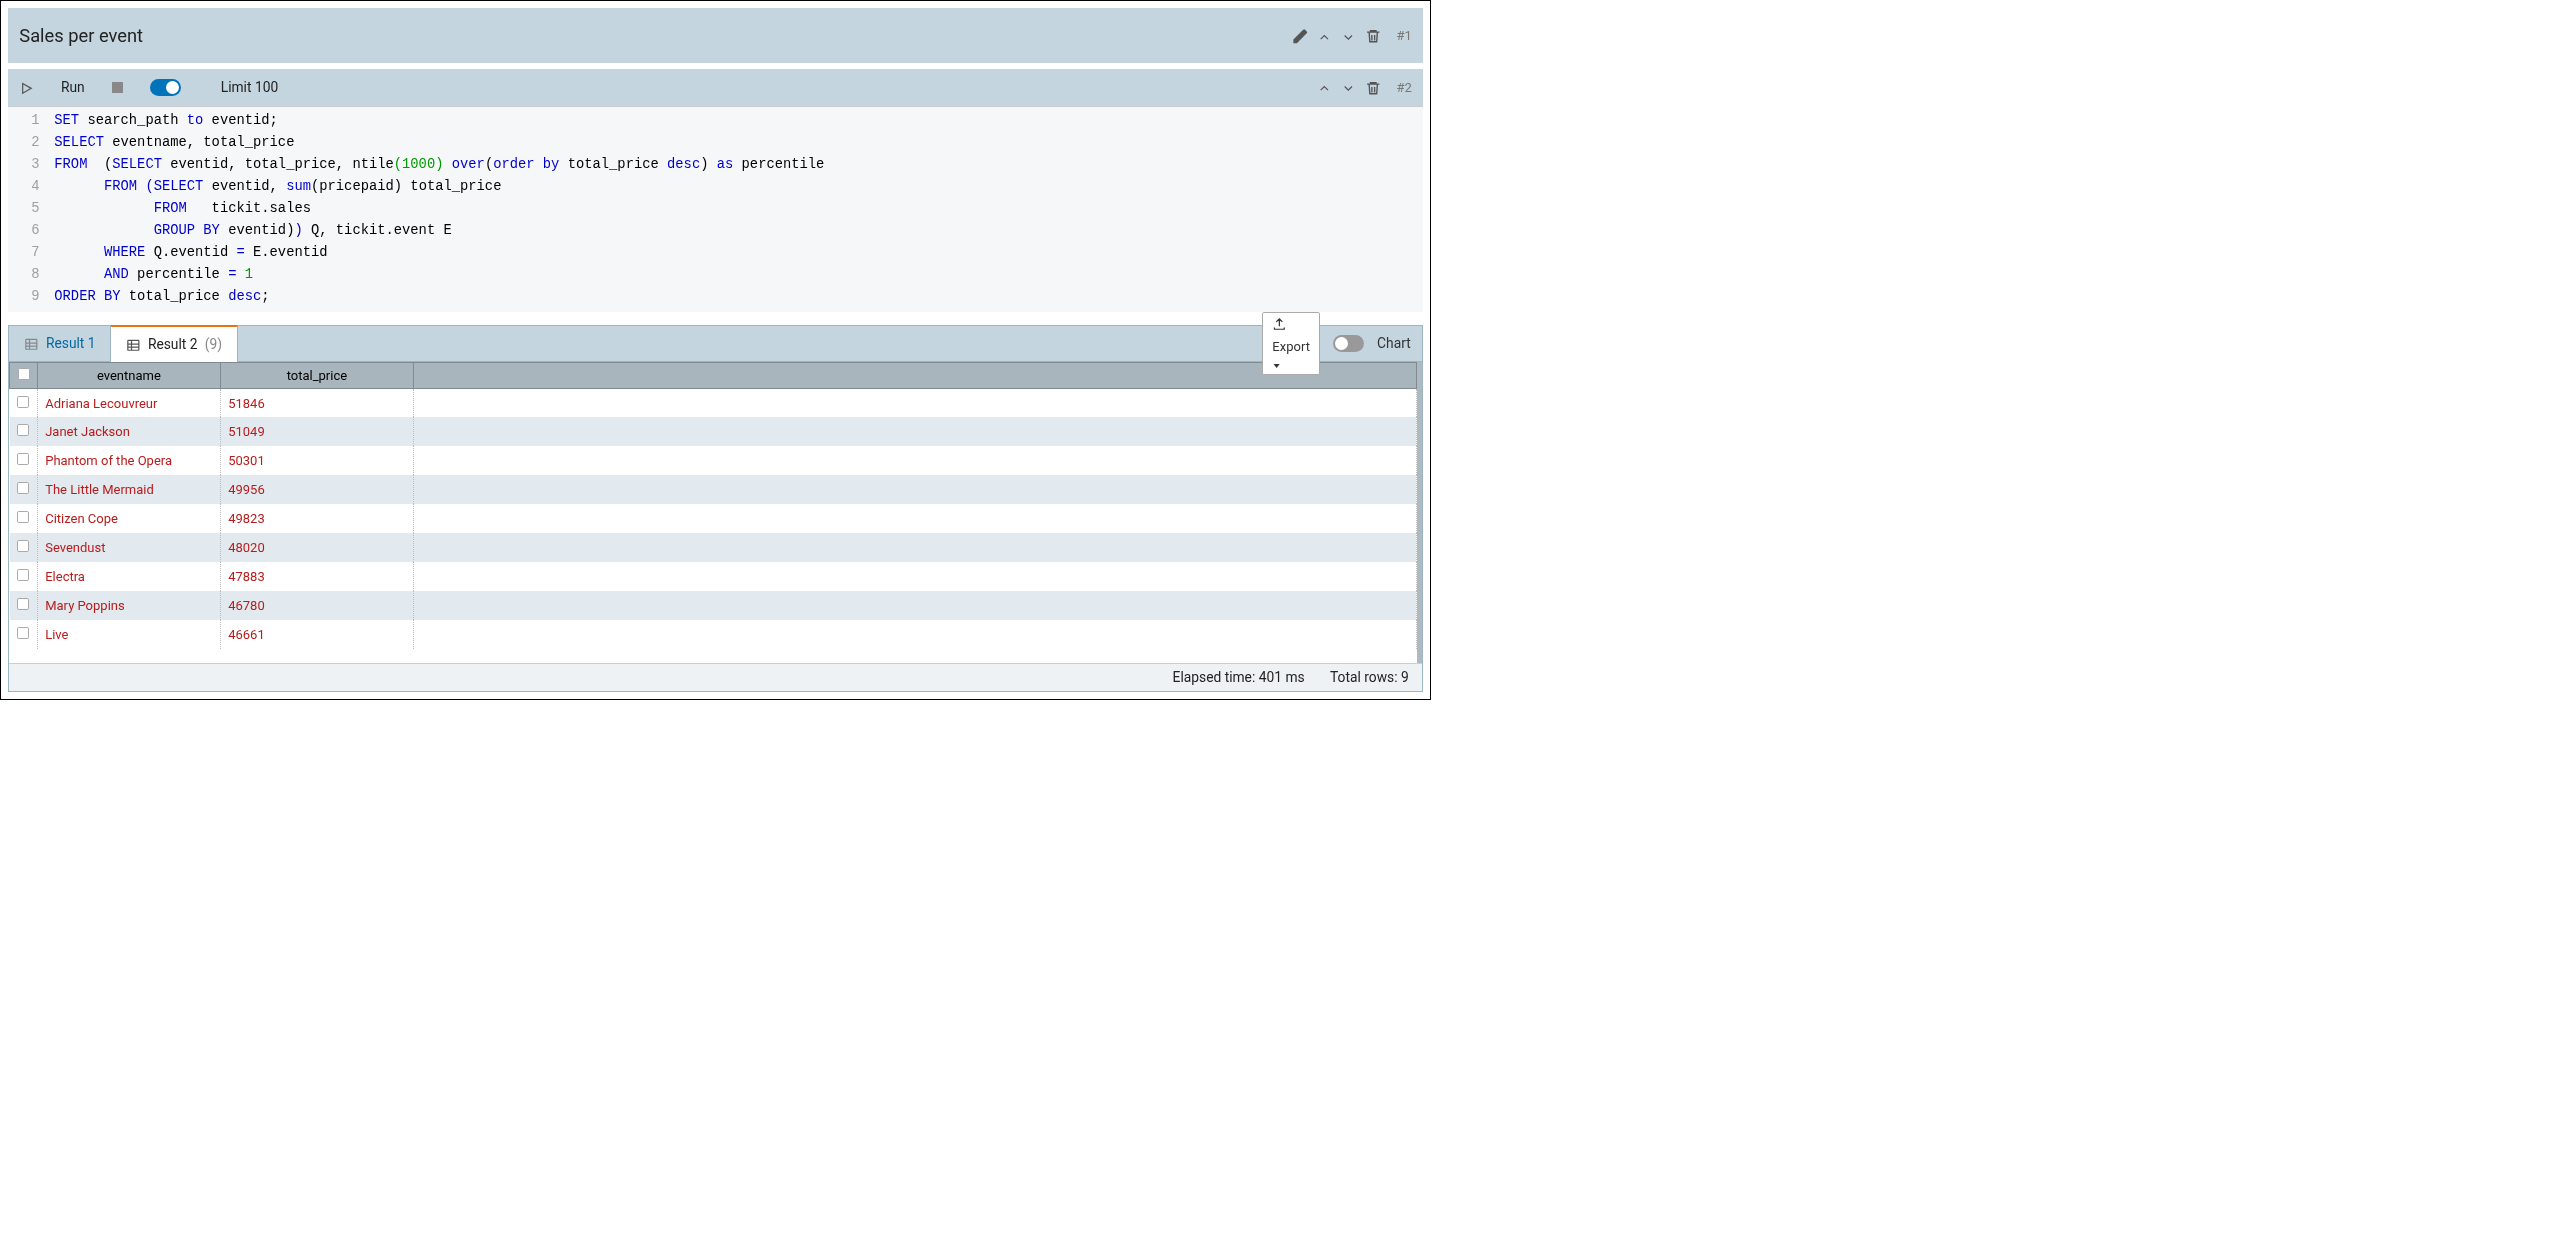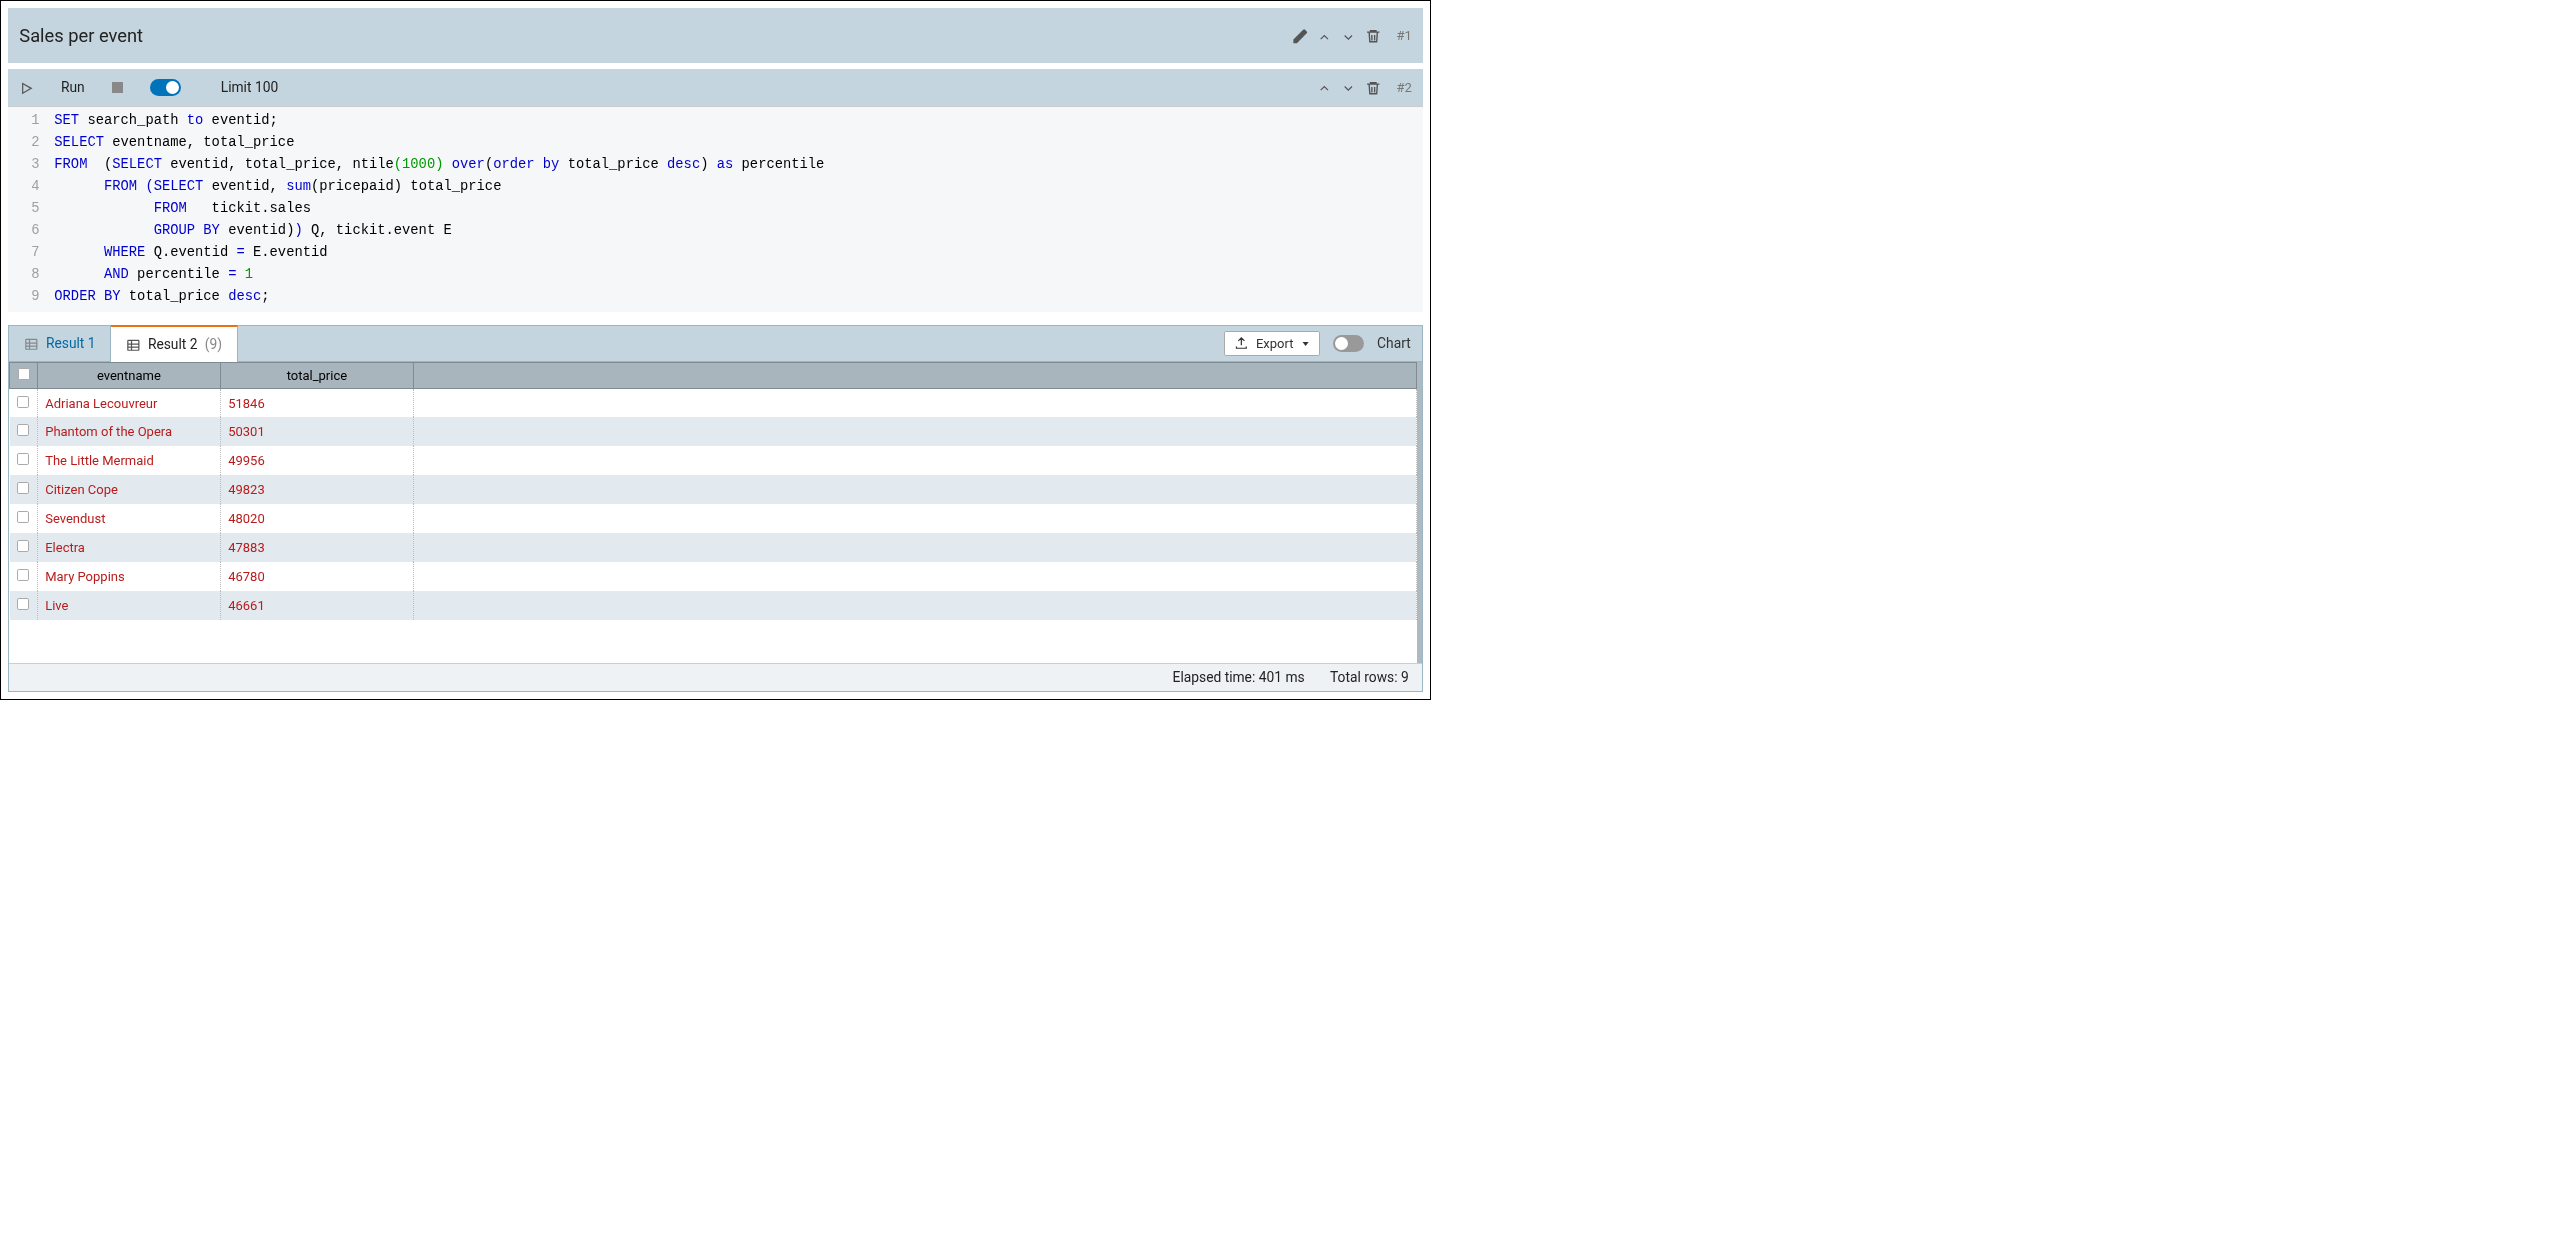--- a/index.html
+++ b/index.html
@@ -34,21 +34,21 @@
 
 .results-panel { display: flex; flex-direction: column; flex: 1; margin-top: 7.3px; border: 0.9px solid #9db6c3; border-top: none; }
 .tabs-row { display: flex; align-items: stretch; background: #c5d5df; height: 37px; border-top: 0.9px solid #9db6c3; border-bottom: 0.9px solid #9db6c3; position: relative; }
 .tab { display: flex; align-items: center; padding: 0 14.7px; gap: 7.3px; color: #0369a1; cursor: pointer; font-size: 13.8px; }
 .tab .table-icon { color: #888; }
 .tab.active { background: #fff; color: #222; border-top: 2.8px solid #ec7211; border-right: 0.9px solid #9db6c3; margin-top:-0.9px; margin-bottom:-0.9px; }
 .tab.active .table-icon { color: #555; }
 .tab.inactive { border-right: 0.9px solid #9db6c3; }
 .tab .count { color: #888; }
 .tabs-right { margin-left: auto; display: flex; align-items: center; gap: 13px; padding-right: 11px; }
-.export-btn { background: #fff; border: 0.9px solid #aaa; border-radius: 1.8px; padding: 3.7px 9.2px; display: flex; align-items: center; gap: 7.3px; font-size: 13px; cursor: pointer; color:#333; }
+.export-btn { background: #fff; border: 0.9px solid #aaa; border-radius: 1.8px; padding: 3.7px 9.2px; display: flex; align-items: flex-start; gap: 7.3px; font-size: 13px; cursor: pointer; color:#333;flex-direction:column; }
 .chart-label { color: #333; font-size: 13.8px; }
 
 .grid-wrap { flex: 1; overflow: hidden; border-right: 5.5px solid #aeb9c0; }
 .grid { width: 100%; border-collapse: collapse; font-size: 13px; }
 .grid thead th { background: #a9b5bc; text-align: center; font-weight: 400; padding: 3.7px 7.3px; border: 0.9px solid #7f8b92; color: #000; height:26px; }
 .grid thead th.chk { width: 26px; text-align:center; }
 .grid thead th.col1 { width: 183px; }
 .grid thead th.col2 { width: 193px; border-right: 0.9px solid #7f8b92; }
 .grid thead th.filler { background: #a9b5bc; border-left:0.9px solid #7f8b92; }
 .grid tbody td { padding: 3.7px 7.3px; border-right: 0.9px dotted #bbb; height:29px; color:#b91c1c; }
@@ -216,20 +216,26 @@
           </thead>
         <tbody id="grid-body">
             <tr>
               <td class="chk"><span class="chkbox"></span></td>
               <td style="width: 183px;">Adriana Lecouvreur</td>
               <td style="width: 193px;">51846</td>
               <td></td>
             </tr>
             <tr>
               <td class="chk"><span class="chkbox"></span></td>
+              <td style="width: 183px;">Janet Jackson</td>
+              <td style="width: 193px;">51049</td>
+              <td></td>
+            </tr>
+            <tr>
+              <td class="chk"><span class="chkbox"></span></td>
               <td style="width: 183px;">Phantom of the Opera</td>
               <td style="width: 193px;">50301</td>
               <td></td>
             </tr>
             <tr>
               <td class="chk"><span class="chkbox"></span></td>
               <td style="width: 183px;">The Little Mermaid</td>
               <td style="width: 193px;">49956</td>
               <td></td>
             </tr>

